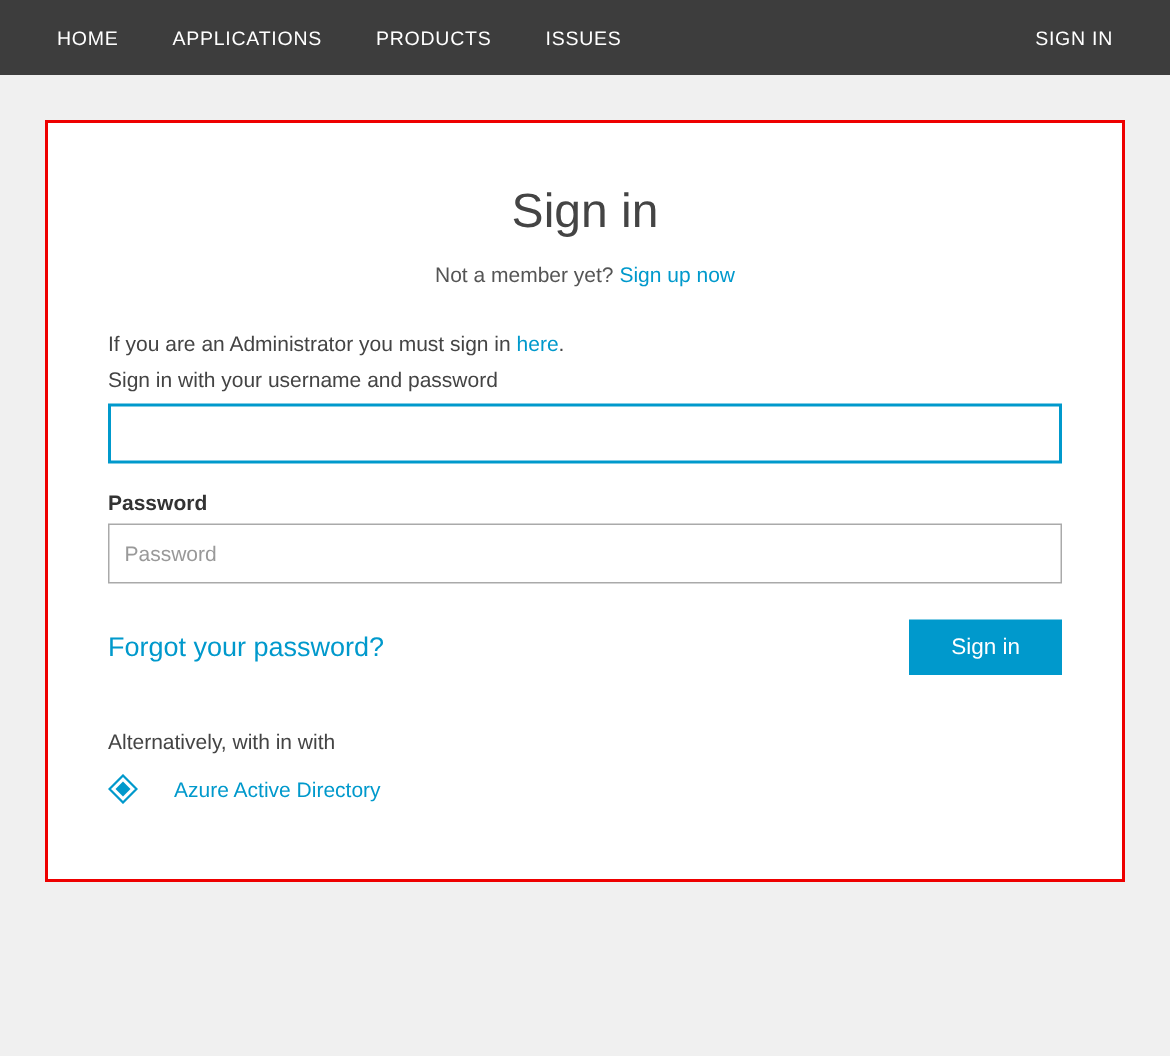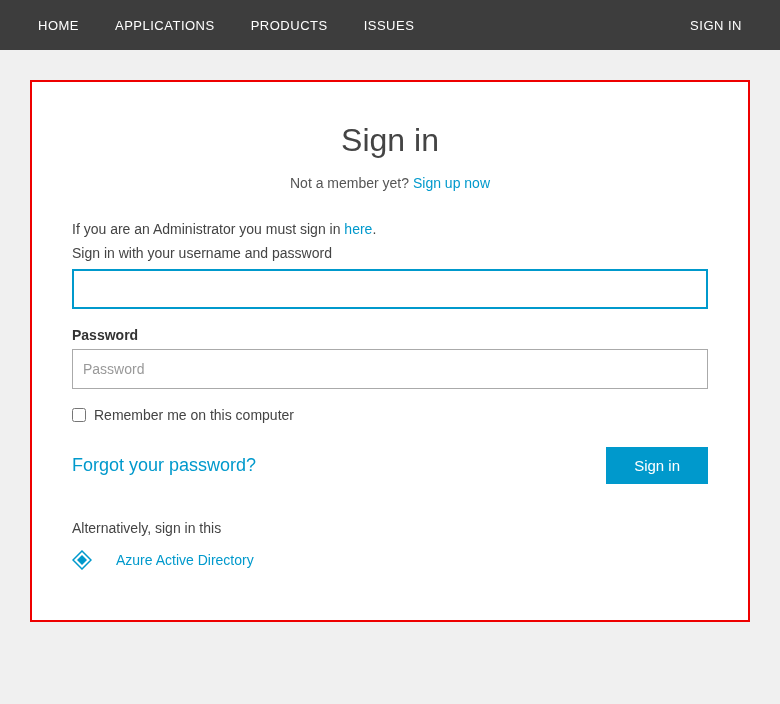--- a/index.html
+++ b/index.html
@@ -223,33 +223,29 @@
     <p class="signin-info">Sign in with your username and password</p>
 
     
     <input class="text-input email-input" type="email" value="" placeholder="" style="">
 
     
     <div class="field-label">Password</div>
     <input class="text-input" type="password" placeholder="Password" style="">
 
     
-    <div class="remember-me">
-      <input type="checkbox" id="remember" style="">
-      <label for="remember">Remember me on this computer</label>
-    </div>
 
     
     <div class="action-row">
       <a href="#" class="forgot-password">Forgot your password?</a>
       <button class="signin-button">Sign in</button>
     </div>
 
     
-    <div class="divider-text">Alternatively, sign in this</div>
+    <div class="divider-text">Alternatively, with in with</div>
     <a href="#" class="aad-link">
       <span class="aad-icon">
         <svg width="20" height="20" viewBox="0 0 20 20" xmlns="http://www.w3.org/2000/svg">
           <polygon points="10,1 19,10 10,19 1,10" fill="none" stroke="#0099cc" stroke-width="1.5"></polygon>
           <polygon points="10,5 15,10 10,15 5,10" fill="#0099cc"></polygon>
         </svg>
       </span>
       <span>Azure Active Directory</span>
     </a>
 

